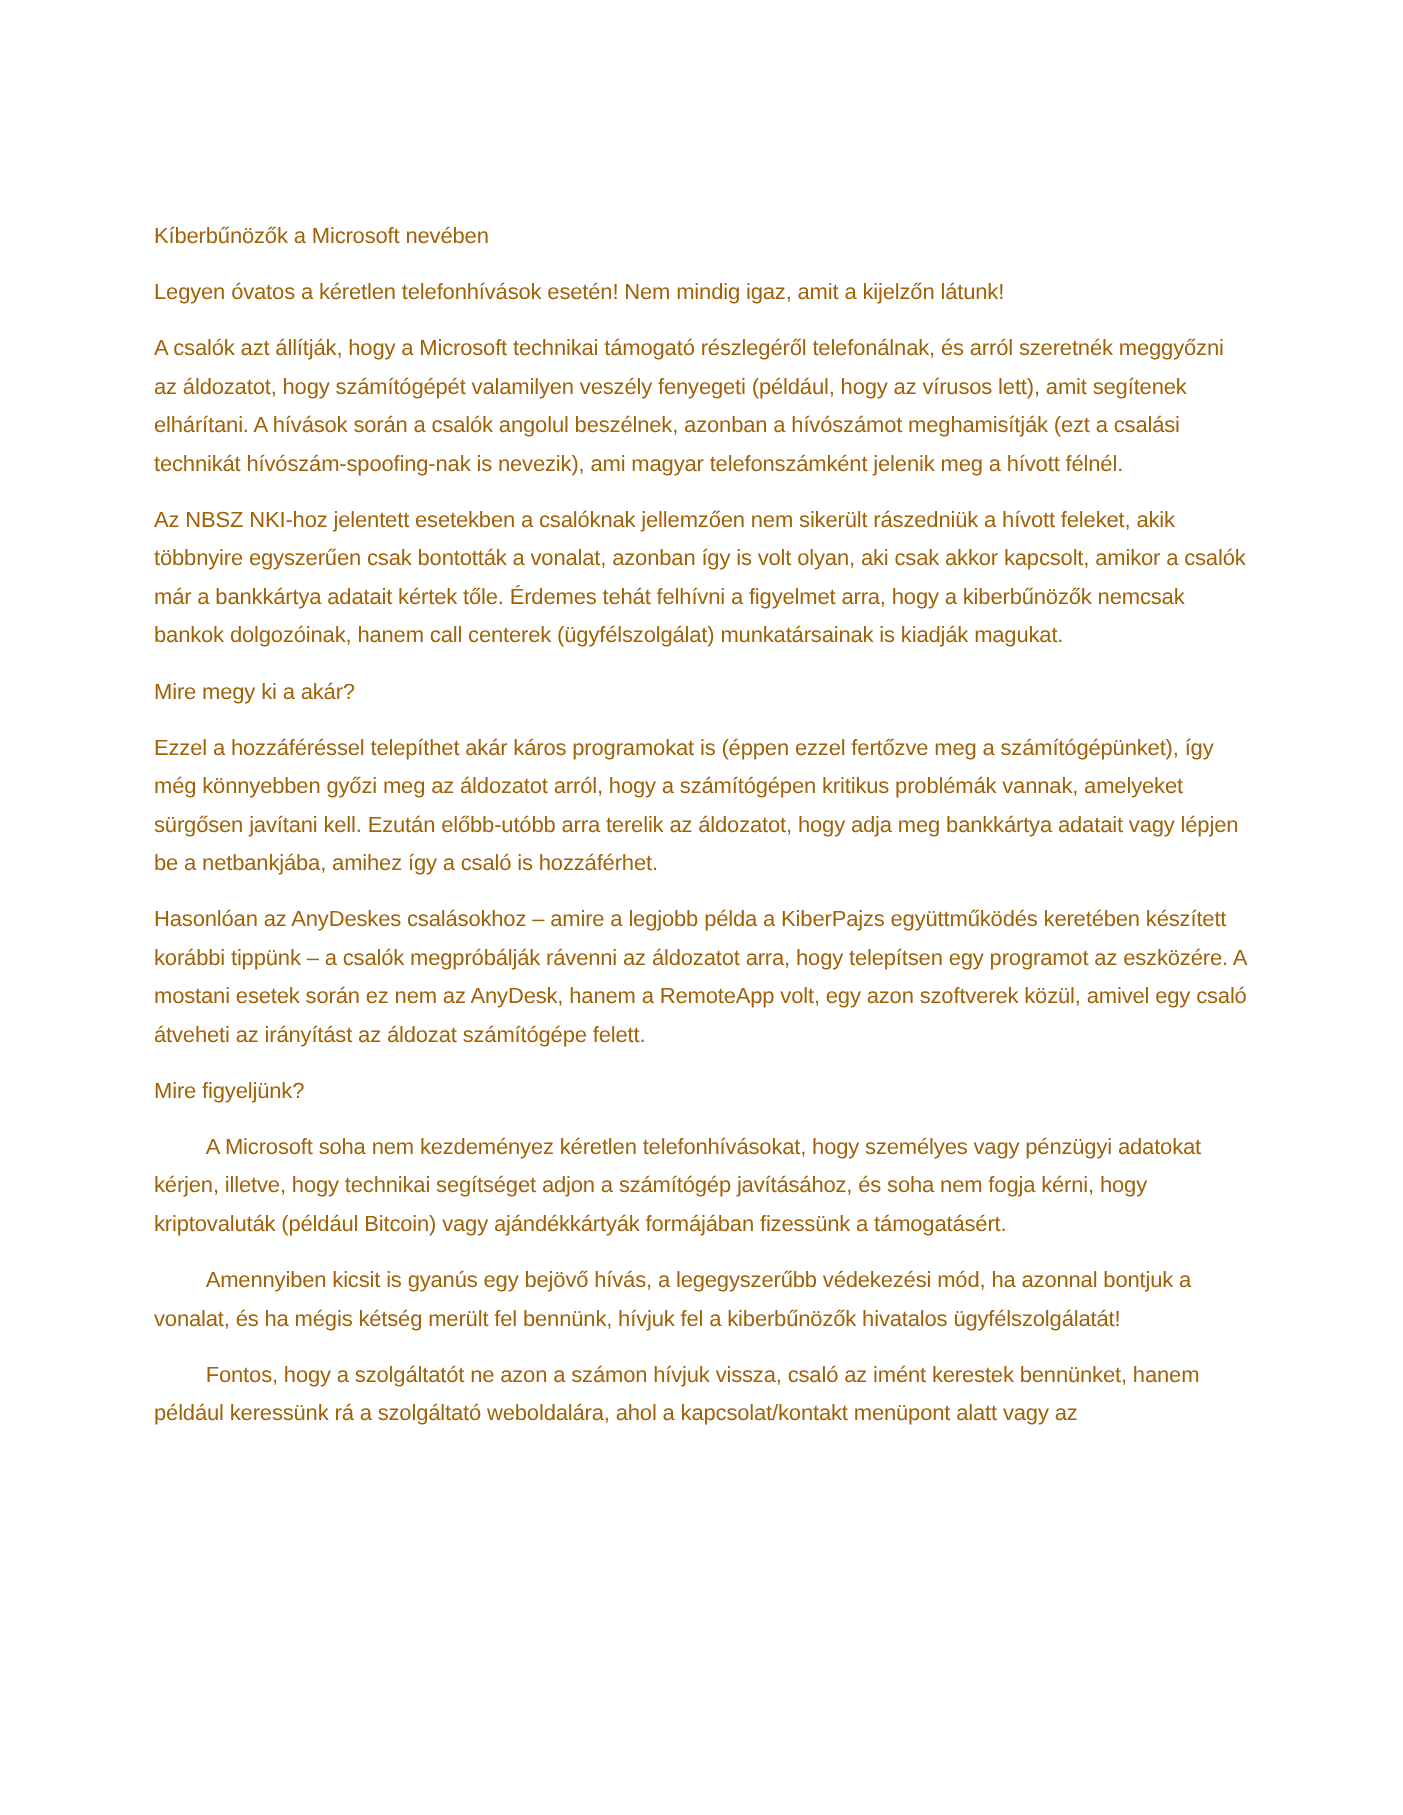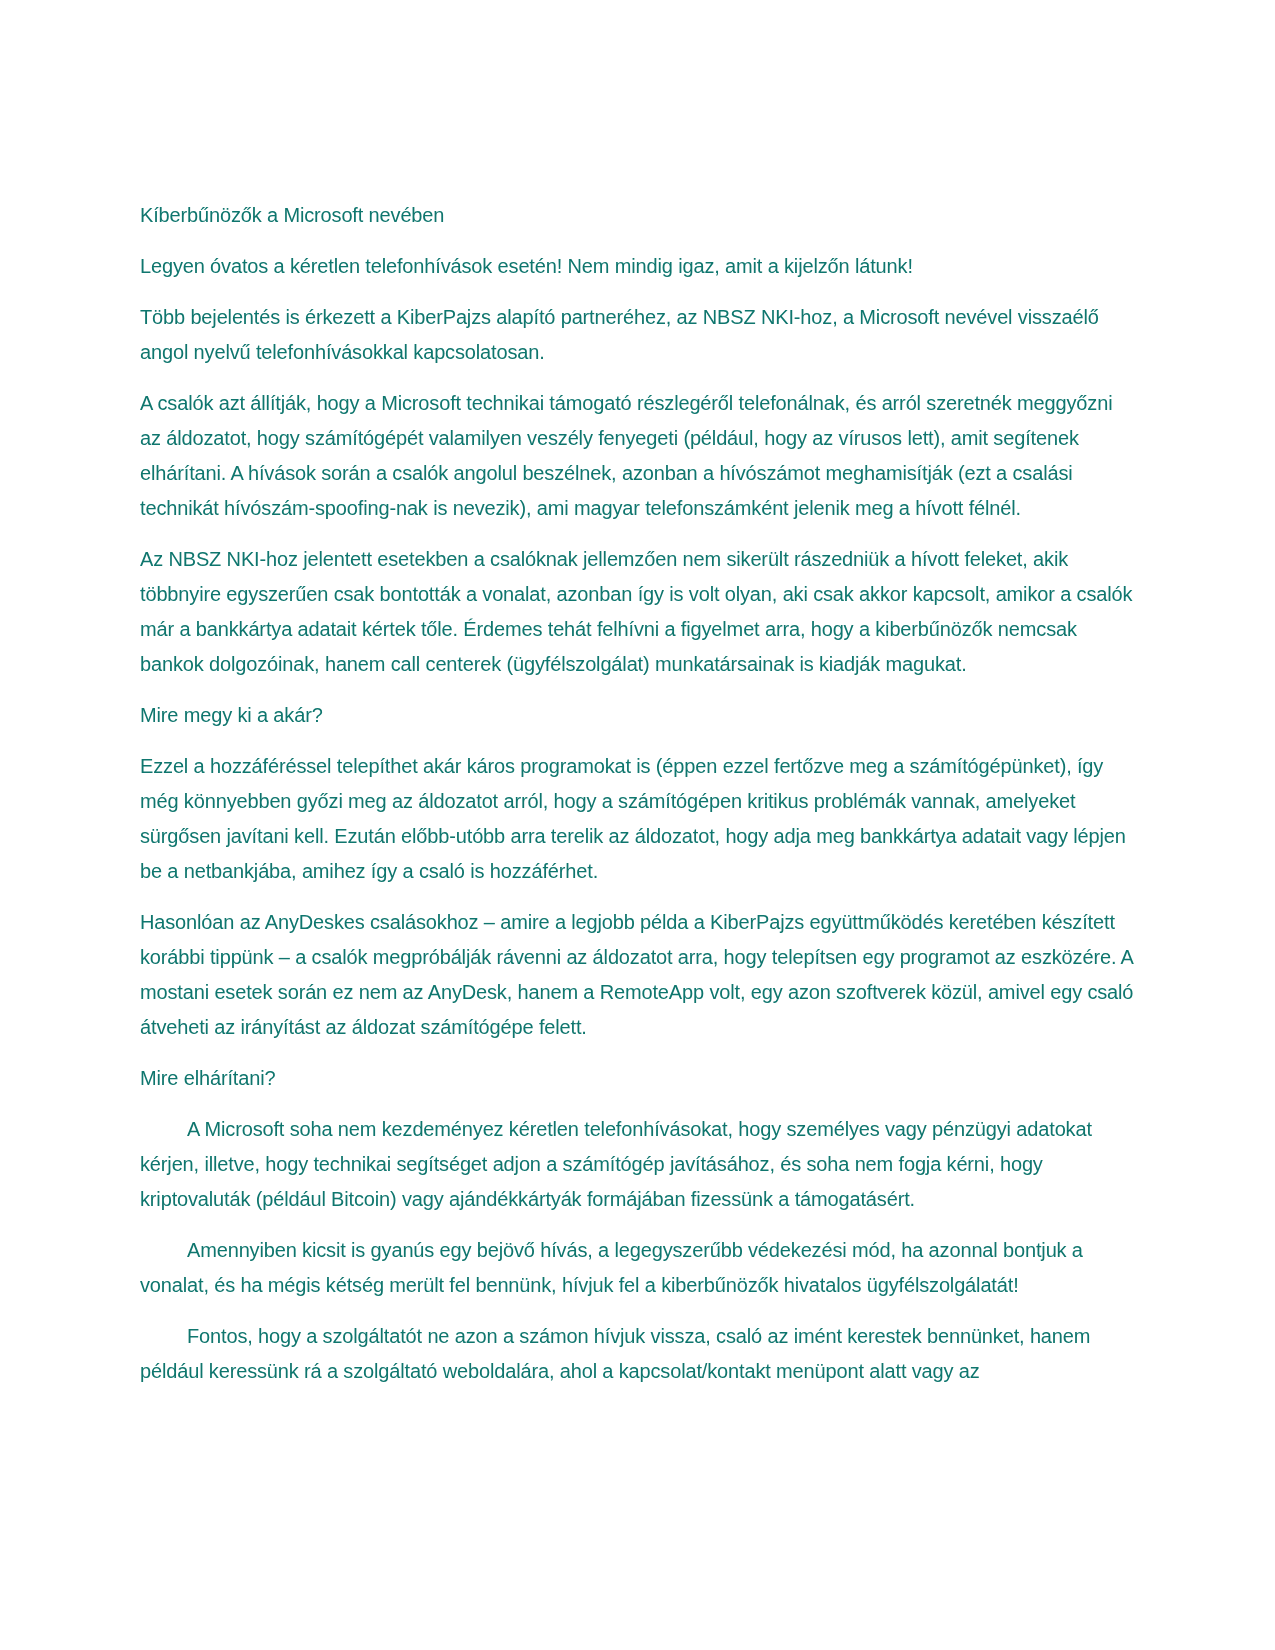--- a/index.html
+++ b/index.html
@@ -30,26 +30,25 @@
   }
   .page p.indent-first {
     text-indent: 47px;
   }
   .page p.gap-before {
   }
 </style>
 </head>
 <body>
 
-<div class="page" style="background: rgb(255, 255, 255); color: #0f766e;">
+<div class="page" style="background: rgb(255, 255, 255); color: #a16207;">
   <p>Kíberbűnözők a Microsoft nevében</p>
   <p>Legyen óvatos a kéretlen telefonhívások esetén! Nem mindig igaz, amit a kijelzőn látunk!</p>
-  <p>Több bejelentés is érkezett a KiberPajzs alapító partneréhez, az NBSZ NKI-hoz, a Microsoft nevével visszaélő angol nyelvű telefonhívásokkal kapcsolatosan.</p>
   <p>A csalók azt állítják, hogy a Microsoft technikai támogató részlegéről telefonálnak, és arról szeretnék meggyőzni az áldozatot, hogy számítógépét valamilyen veszély fenyegeti (például, hogy az vírusos lett), amit segítenek elhárítani. A hívások során a csalók angolul beszélnek, azonban a hívószámot meghamisítják (ezt a csalási technikát hívószám-spoofing-nak is nevezik), ami magyar telefonszámként jelenik meg a hívott félnél.</p>
   <p>Az NBSZ NKI-hoz jelentett esetekben a csalóknak jellemzően nem sikerült rászedniük a hívott feleket, akik többnyire egyszerűen csak bontották a vonalat, azonban így is volt olyan, aki csak akkor kapcsolt, amikor a csalók már a bankkártya adatait kértek tőle. Érdemes tehát felhívni a figyelmet arra, hogy a kiberbűnözők nemcsak bankok dolgozóinak, hanem call centerek (ügyfélszolgálat) munkatársainak is kiadják magukat.</p>
   <p>Mire megy ki a akár?</p>
   <p>Ezzel a hozzáféréssel telepíthet akár káros programokat is (éppen ezzel fertőzve meg a számítógépünket), így még könnyebben győzi meg az áldozatot arról, hogy a számítógépen kritikus problémák vannak, amelyeket sürgősen javítani kell. Ezután előbb-utóbb arra terelik az áldozatot, hogy adja meg bankkártya adatait vagy lépjen be a netbankjába, amihez így a csaló is hozzáférhet.</p>
   <p>Hasonlóan az AnyDeskes csalásokhoz – amire a legjobb példa a KiberPajzs együttműködés keretében készített korábbi tippünk – a csalók megpróbálják rávenni az áldozatot arra, hogy telepítsen egy programot az eszközére. A mostani esetek során ez nem az AnyDesk, hanem a RemoteApp volt, egy azon szoftverek közül, amivel egy csaló átveheti az irányítást az áldozat számítógépe felett.</p>
-  <p>Mire elhárítani?</p>
+  <p>Mire figyeljünk?</p>
   <p class="indent-first gap-before">A Microsoft soha nem kezdeményez kéretlen telefonhívásokat, hogy személyes vagy pénzügyi adatokat kérjen, illetve, hogy technikai segítséget adjon a számítógép javításához, és soha nem fogja kérni, hogy kriptovaluták (például Bitcoin) vagy ajándékkártyák formájában fizessünk a támogatásért.</p>
   <p class="indent-first">Amennyiben kicsit is gyanús egy bejövő hívás, a legegyszerűbb védekezési mód, ha azonnal bontjuk a vonalat, és ha mégis kétség merült fel bennünk, hívjuk fel a kiberbűnözők hivatalos ügyfélszolgálatát!</p>
   <p class="indent-first">Fontos, hogy a szolgáltatót ne azon a számon hívjuk vissza, csaló az imént kerestek bennünket, hanem például keressünk rá a szolgáltató weboldalára, ahol a kapcsolat/kontakt menüpont alatt vagy az</p>
 </div>
 
 </body></html>

